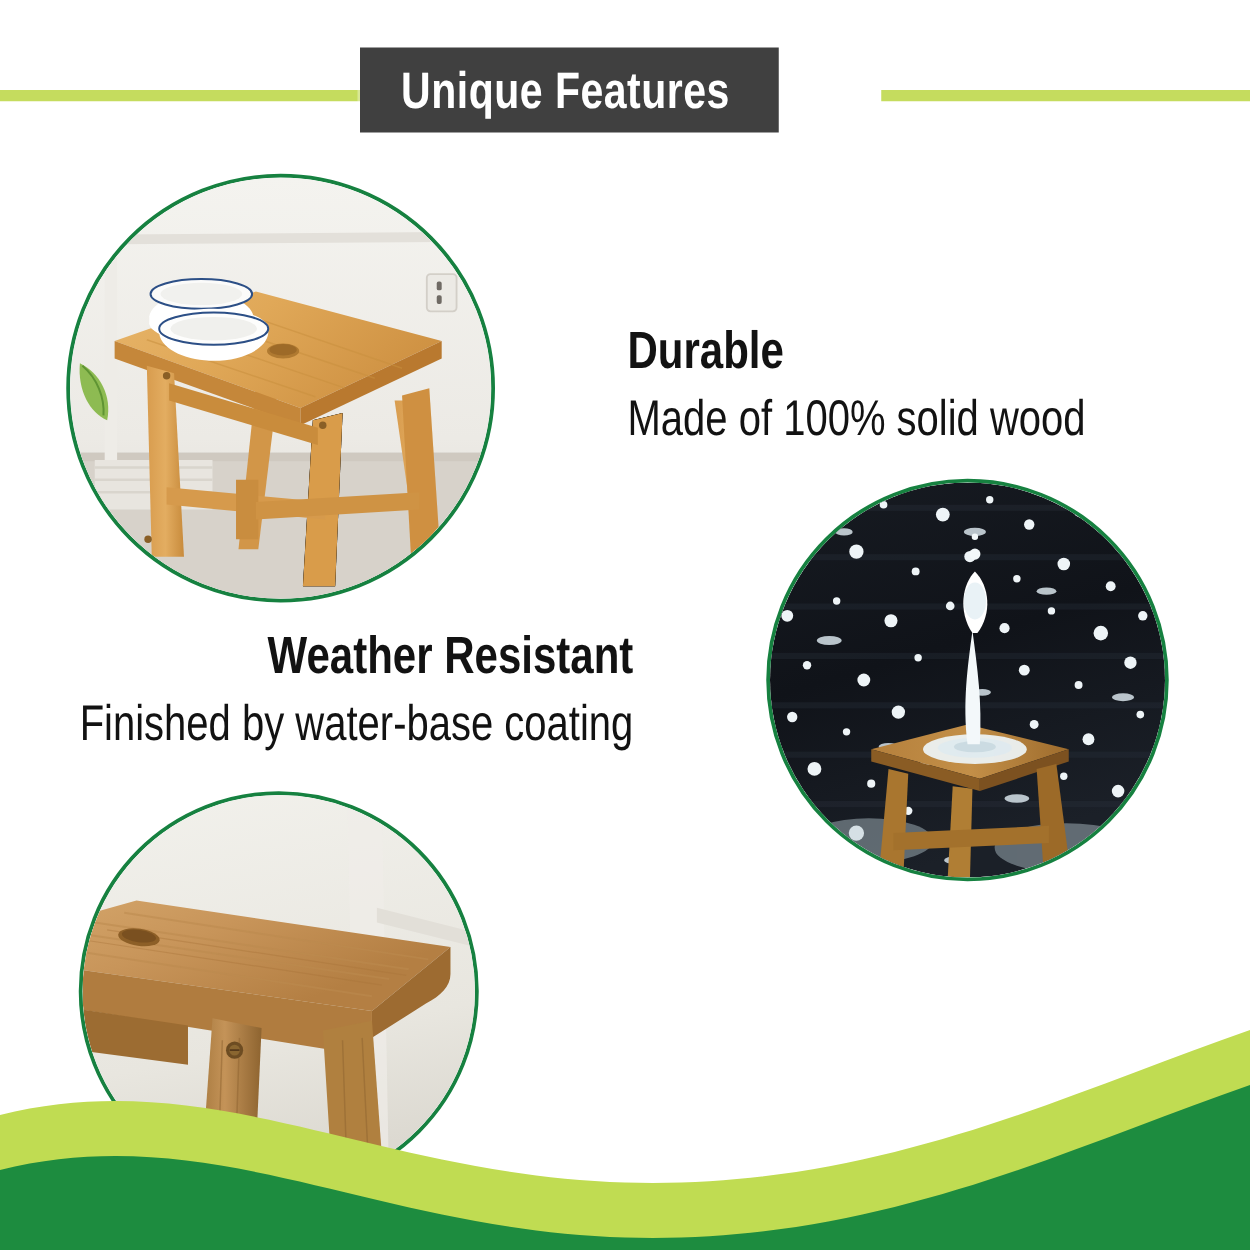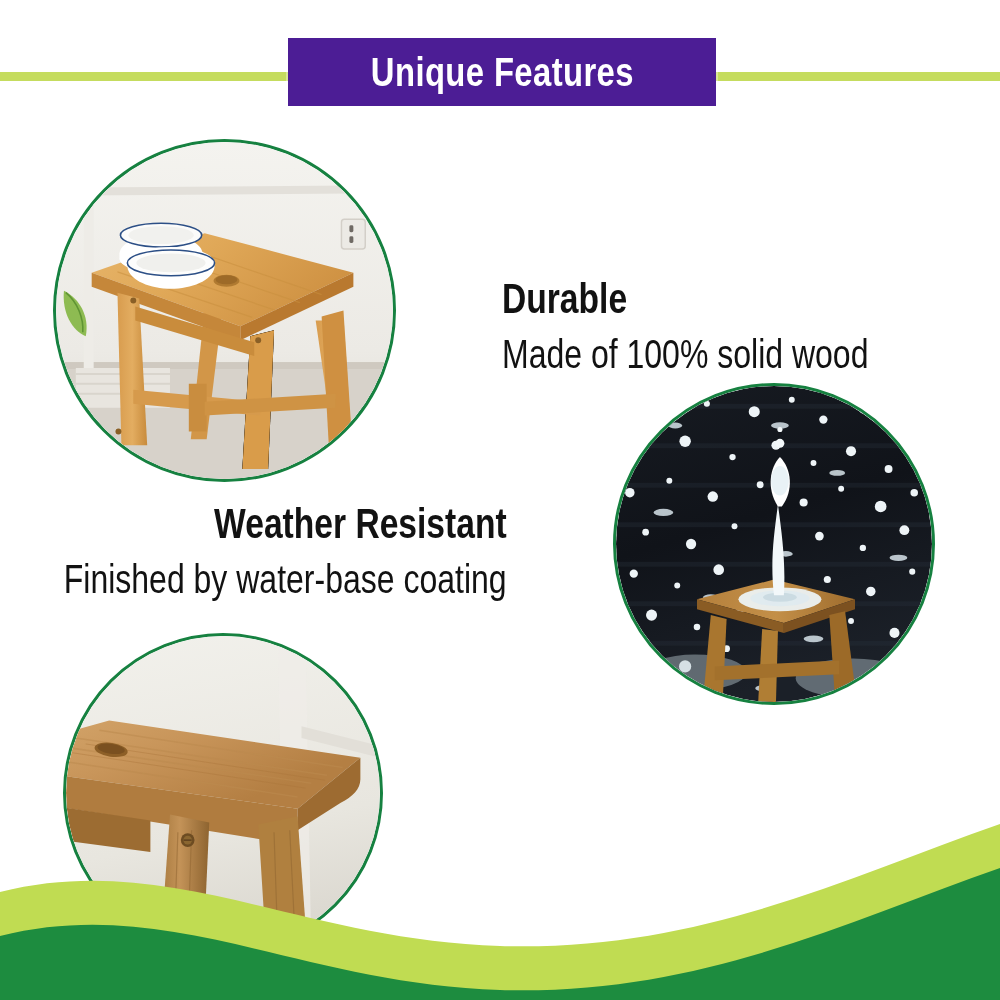--- a/index.html
+++ b/index.html
@@ -13,23 +13,23 @@
   #stage{position:absolute;inset:0;width:1000px;height:1000px;overflow:hidden;background:#fff;}
 
   
   .rule{
     position:absolute;top:72px;height:9px;background:#c5dc5e;
   }
   .rule.left{left:0;width:292px;}
   .rule.right{left:705px;width:295px;}
 
   .banner{
-    position:absolute;left:288px;top:38px;width:428px;height:68px;
-    background:#4c1d95;
-    display:flex;align-items:center;justify-content:center;
+    position:absolute;left:288px;top:38px;width:335px;height:68px;
+    background:#404040;
+    display:flex;align-items:center;
     box-shadow:0 0 0 2px rgba(255,255,255,.35);
   }
   .banner-title{
     color:#ffffff;
     font-size:41px;
     line-height:1;
     font-weight:700;
     letter-spacing:.5px;
     transform:scaleX(.80);
     transform-origin:center;
@@ -59,21 +59,21 @@
     transform:scaleX(.80);transform-origin:left center;white-space:nowrap;
   }
   .feature .sub{
     font-weight:400;color:#121212;line-height:1.1;
     transform:scaleX(.80);transform-origin:left center;white-space:nowrap;
   }
   .feature.right-align .head,.feature.right-align .sub{
     transform-origin:right center;text-align:right;
   }
 
-  #feature-durable{left:502px;top:277px;}
+  #feature-durable{left:502px;top:258px;}
   #feature-durable .head{font-size:42px;}
   #feature-durable .sub{font-size:40px;margin-top:11px;}
 
   #feature-weather{right:493px;top:502px;text-align:right;}
   #feature-weather .head{font-size:42px;}
   #feature-weather .sub{font-size:40px;margin-top:11px;}
 
   #feature-sharps{left:502px;top:752px;}
   #feature-sharps .head{font-size:42px;}
   #feature-sharps .sub{font-size:40px;margin-top:11px;}

